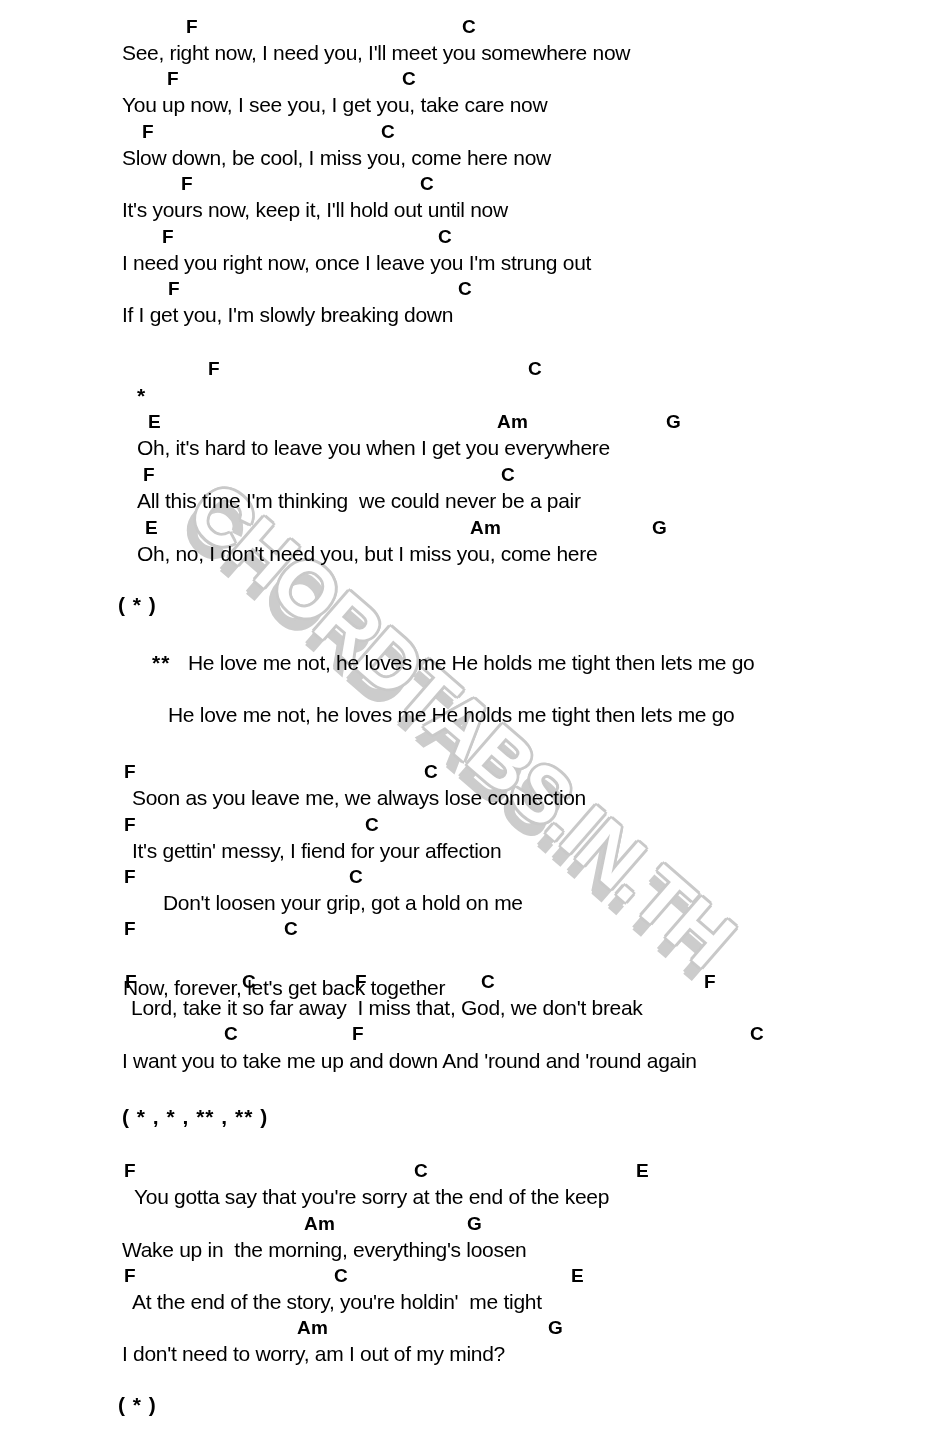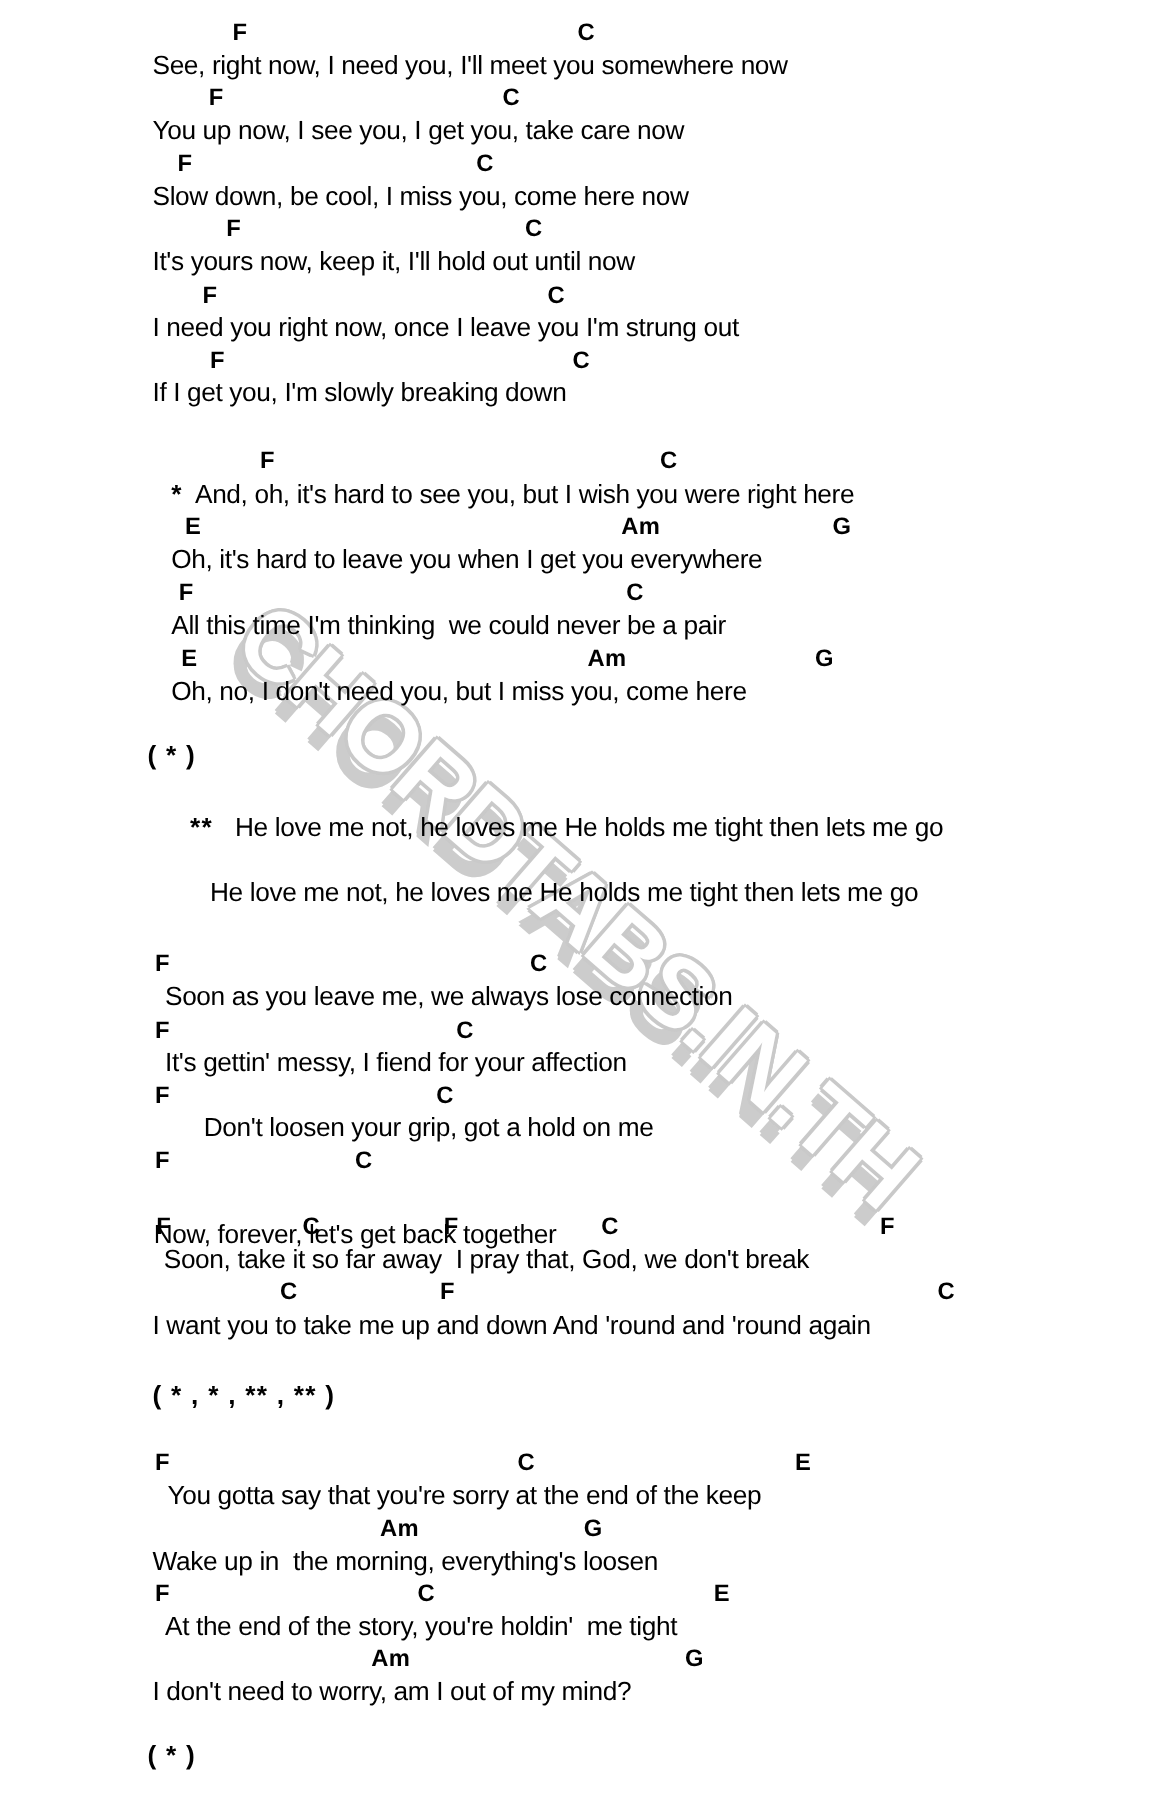--- a/index.html
+++ b/index.html
@@ -79,21 +79,20 @@
       </div>
       <div class="line" style="top: 302px;">
         <span class="lyric" style="left: 122px;">If I get you, I'm slowly breaking down</span>
       </div>
       <div class="line" style="top: 356px;">
         <span class="chord" style="left: 208px;">F</span>
         <span class="chord" style="left: 528px;">C</span>
       </div>
       <div class="line" style="top: 383px;">
         <span class="marker" style="left: 137px;">*</span>
-        <span class="lyric" style="left: 156px;">And, oh, it's hard to see you, but I wish you were right here</span>
       </div>
       <div class="line" style="top: 409px;">
         <span class="chord" style="left: 148px;">E</span>
         <span class="chord" style="left: 497px;">Am</span>
         <span class="chord" style="left: 666px;">G</span>
       </div>
       <div class="line" style="top: 435px;">
         <span class="lyric" style="left: 137px;">Oh, it's hard to leave you when I get you everywhere</span>
       </div>
       <div class="line" style="top: 462px;">
@@ -150,21 +149,21 @@
         <span class="lyric" style="left: 123px;">Now, forever, let's get back together</span>
       </div>
       <div class="line" style="top: 969px;">
         <span class="chord" style="left: 125px;">F</span>
         <span class="chord" style="left: 242px;">C</span>
         <span class="chord" style="left: 355px;">F</span>
         <span class="chord" style="left: 481px;">C</span>
         <span class="chord" style="left: 704px;">F</span>
       </div>
       <div class="line" style="top: 995px;">
-        <span class="lyric" style="left: 131px;">Soon, take it so far away  I pray that, God, we don't break</span>
+        <span class="lyric" style="left: 131px;">Lord, take it so far away  I miss that, God, we don't break</span>
       </div>
       <div class="line" style="top: 1021px;">
         <span class="chord" style="left: 224px;">C</span>
         <span class="chord" style="left: 352px;">F</span>
         <span class="chord" style="left: 750px;">C</span>
       </div>
       <div class="line" style="top: 1048px;">
         <span class="lyric" style="left: 122px;">I want you to take me up and down And 'round and 'round again</span>
       </div>
       <div class="line" style="top: 1104px;">

